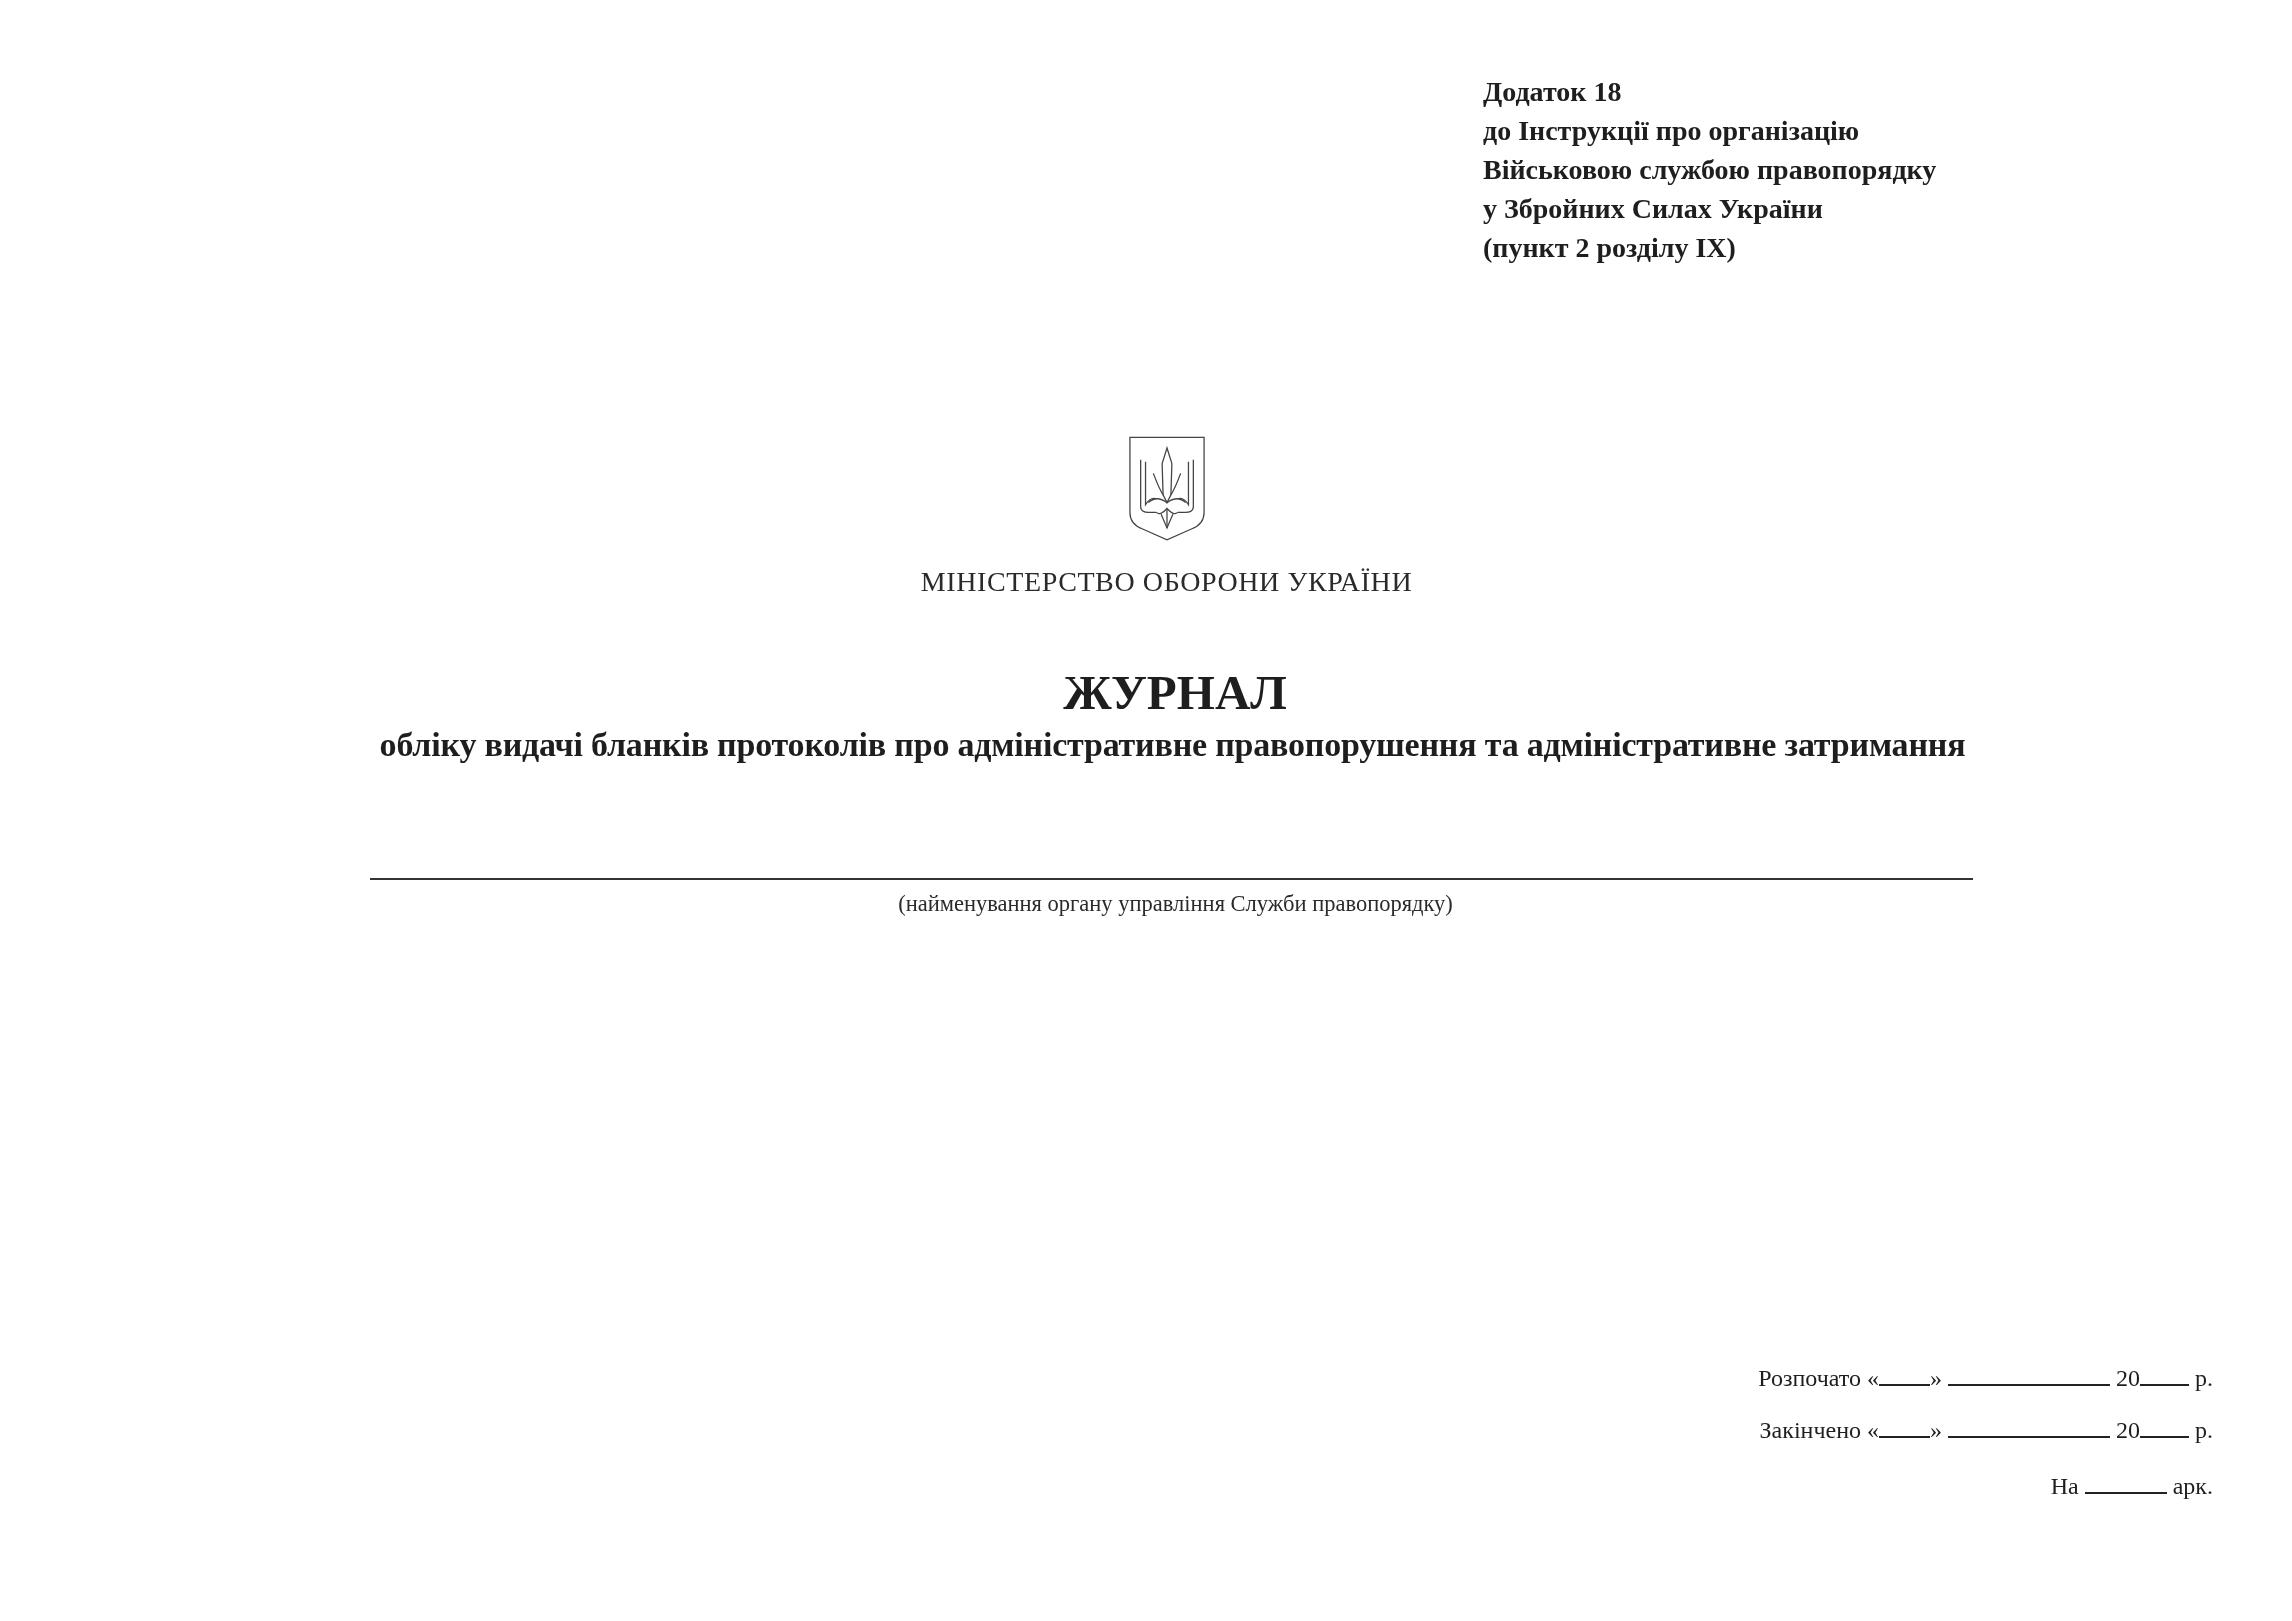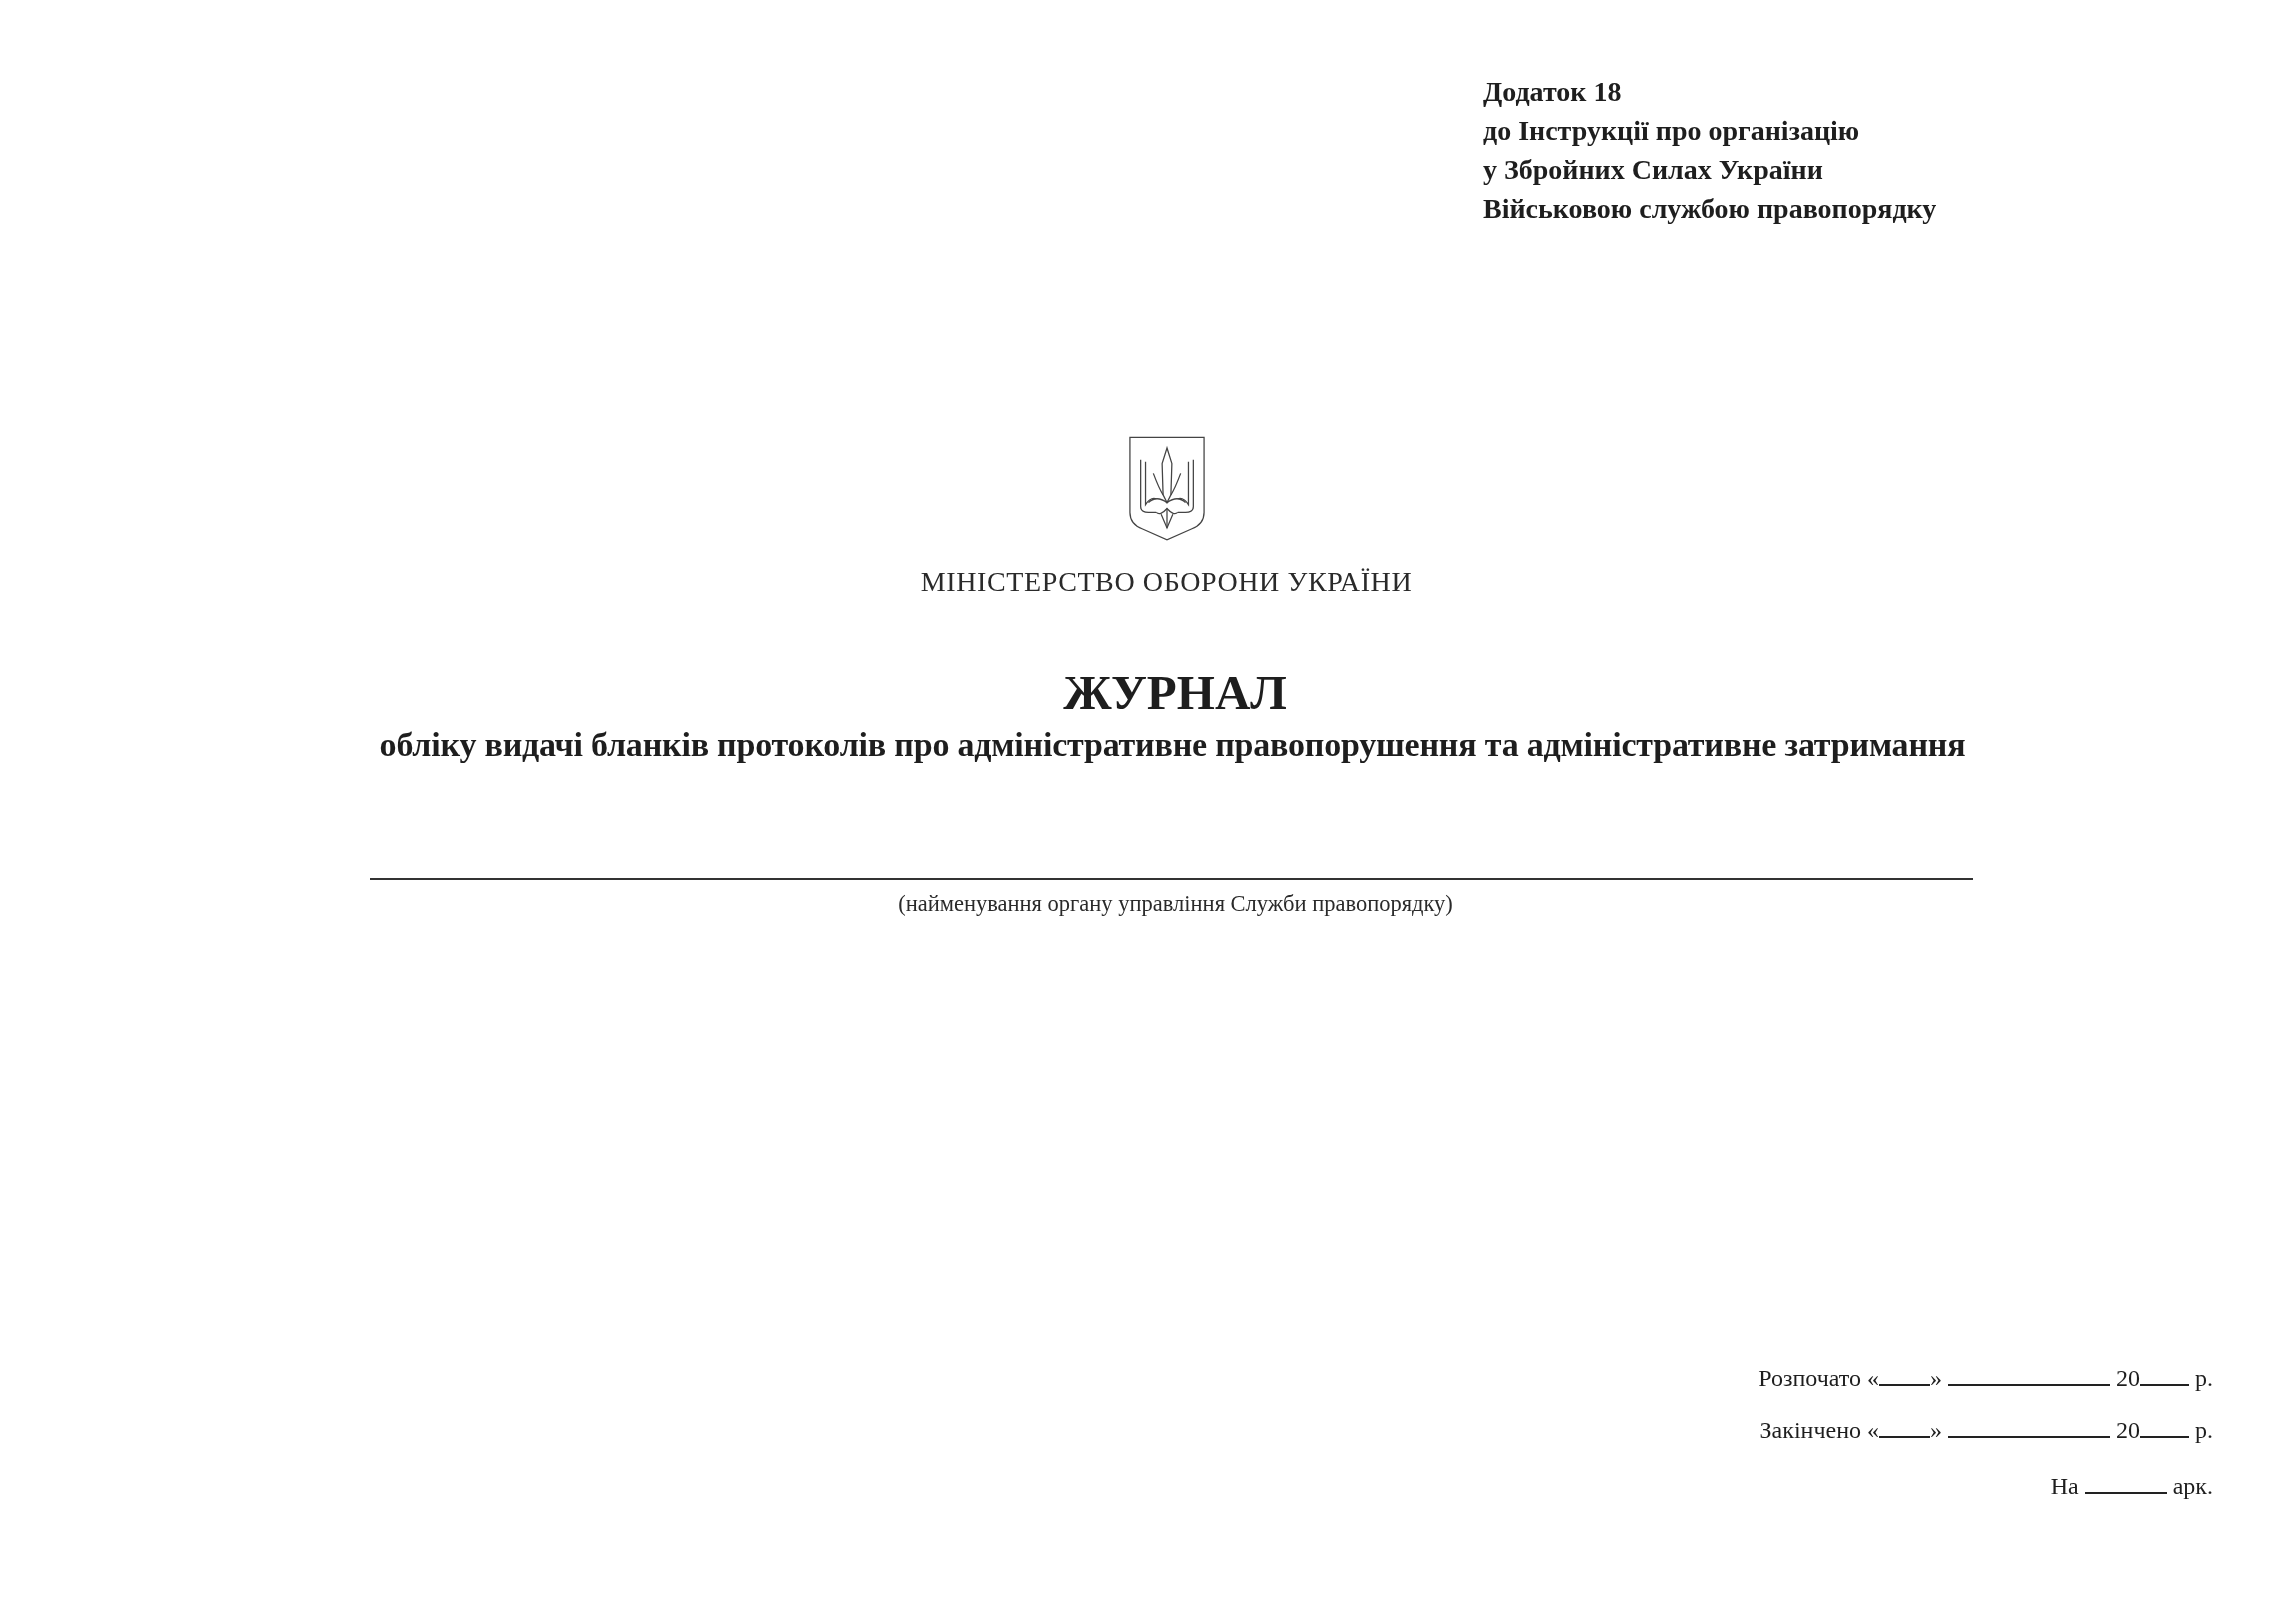--- a/index.html
+++ b/index.html
@@ -18,22 +18,23 @@
   .b-month { width:162px; }
   .b-year { width:49px; }
   .b-sheets { width:82px; }
 </style>
 </head>
 <body>
 
 <div class="appendix">
   <div>Додаток 18</div>
   <div>до Інструкції про організацію</div>
+  <div>Військовою службою правопорядку</div>
   <div>у Збройних Силах України</div>
-  <div>Військовою службою правопорядку</div>
+  <div>(пункт 2 розділу IX)</div>
 </div>
 
 <div class="emblem">
   <svg width="80" height="108" viewBox="0 0 82 110" fill="none" stroke="#444" stroke-width="1.3">
 
     <path d="M3 3 H79 V80 Q79 92 66 97 L41 108 L16 97 Q3 92 3 80 Z"></path>
 
     <path d="M41 14 L36 30 L37 62 L41 70 L45 62 L46 30 Z"></path>
     <path d="M14 26 L14 74 Q14 80 22 80 L30 80"></path>
     <path d="M19 28 L19 72 Q24 64 30 66"></path>

